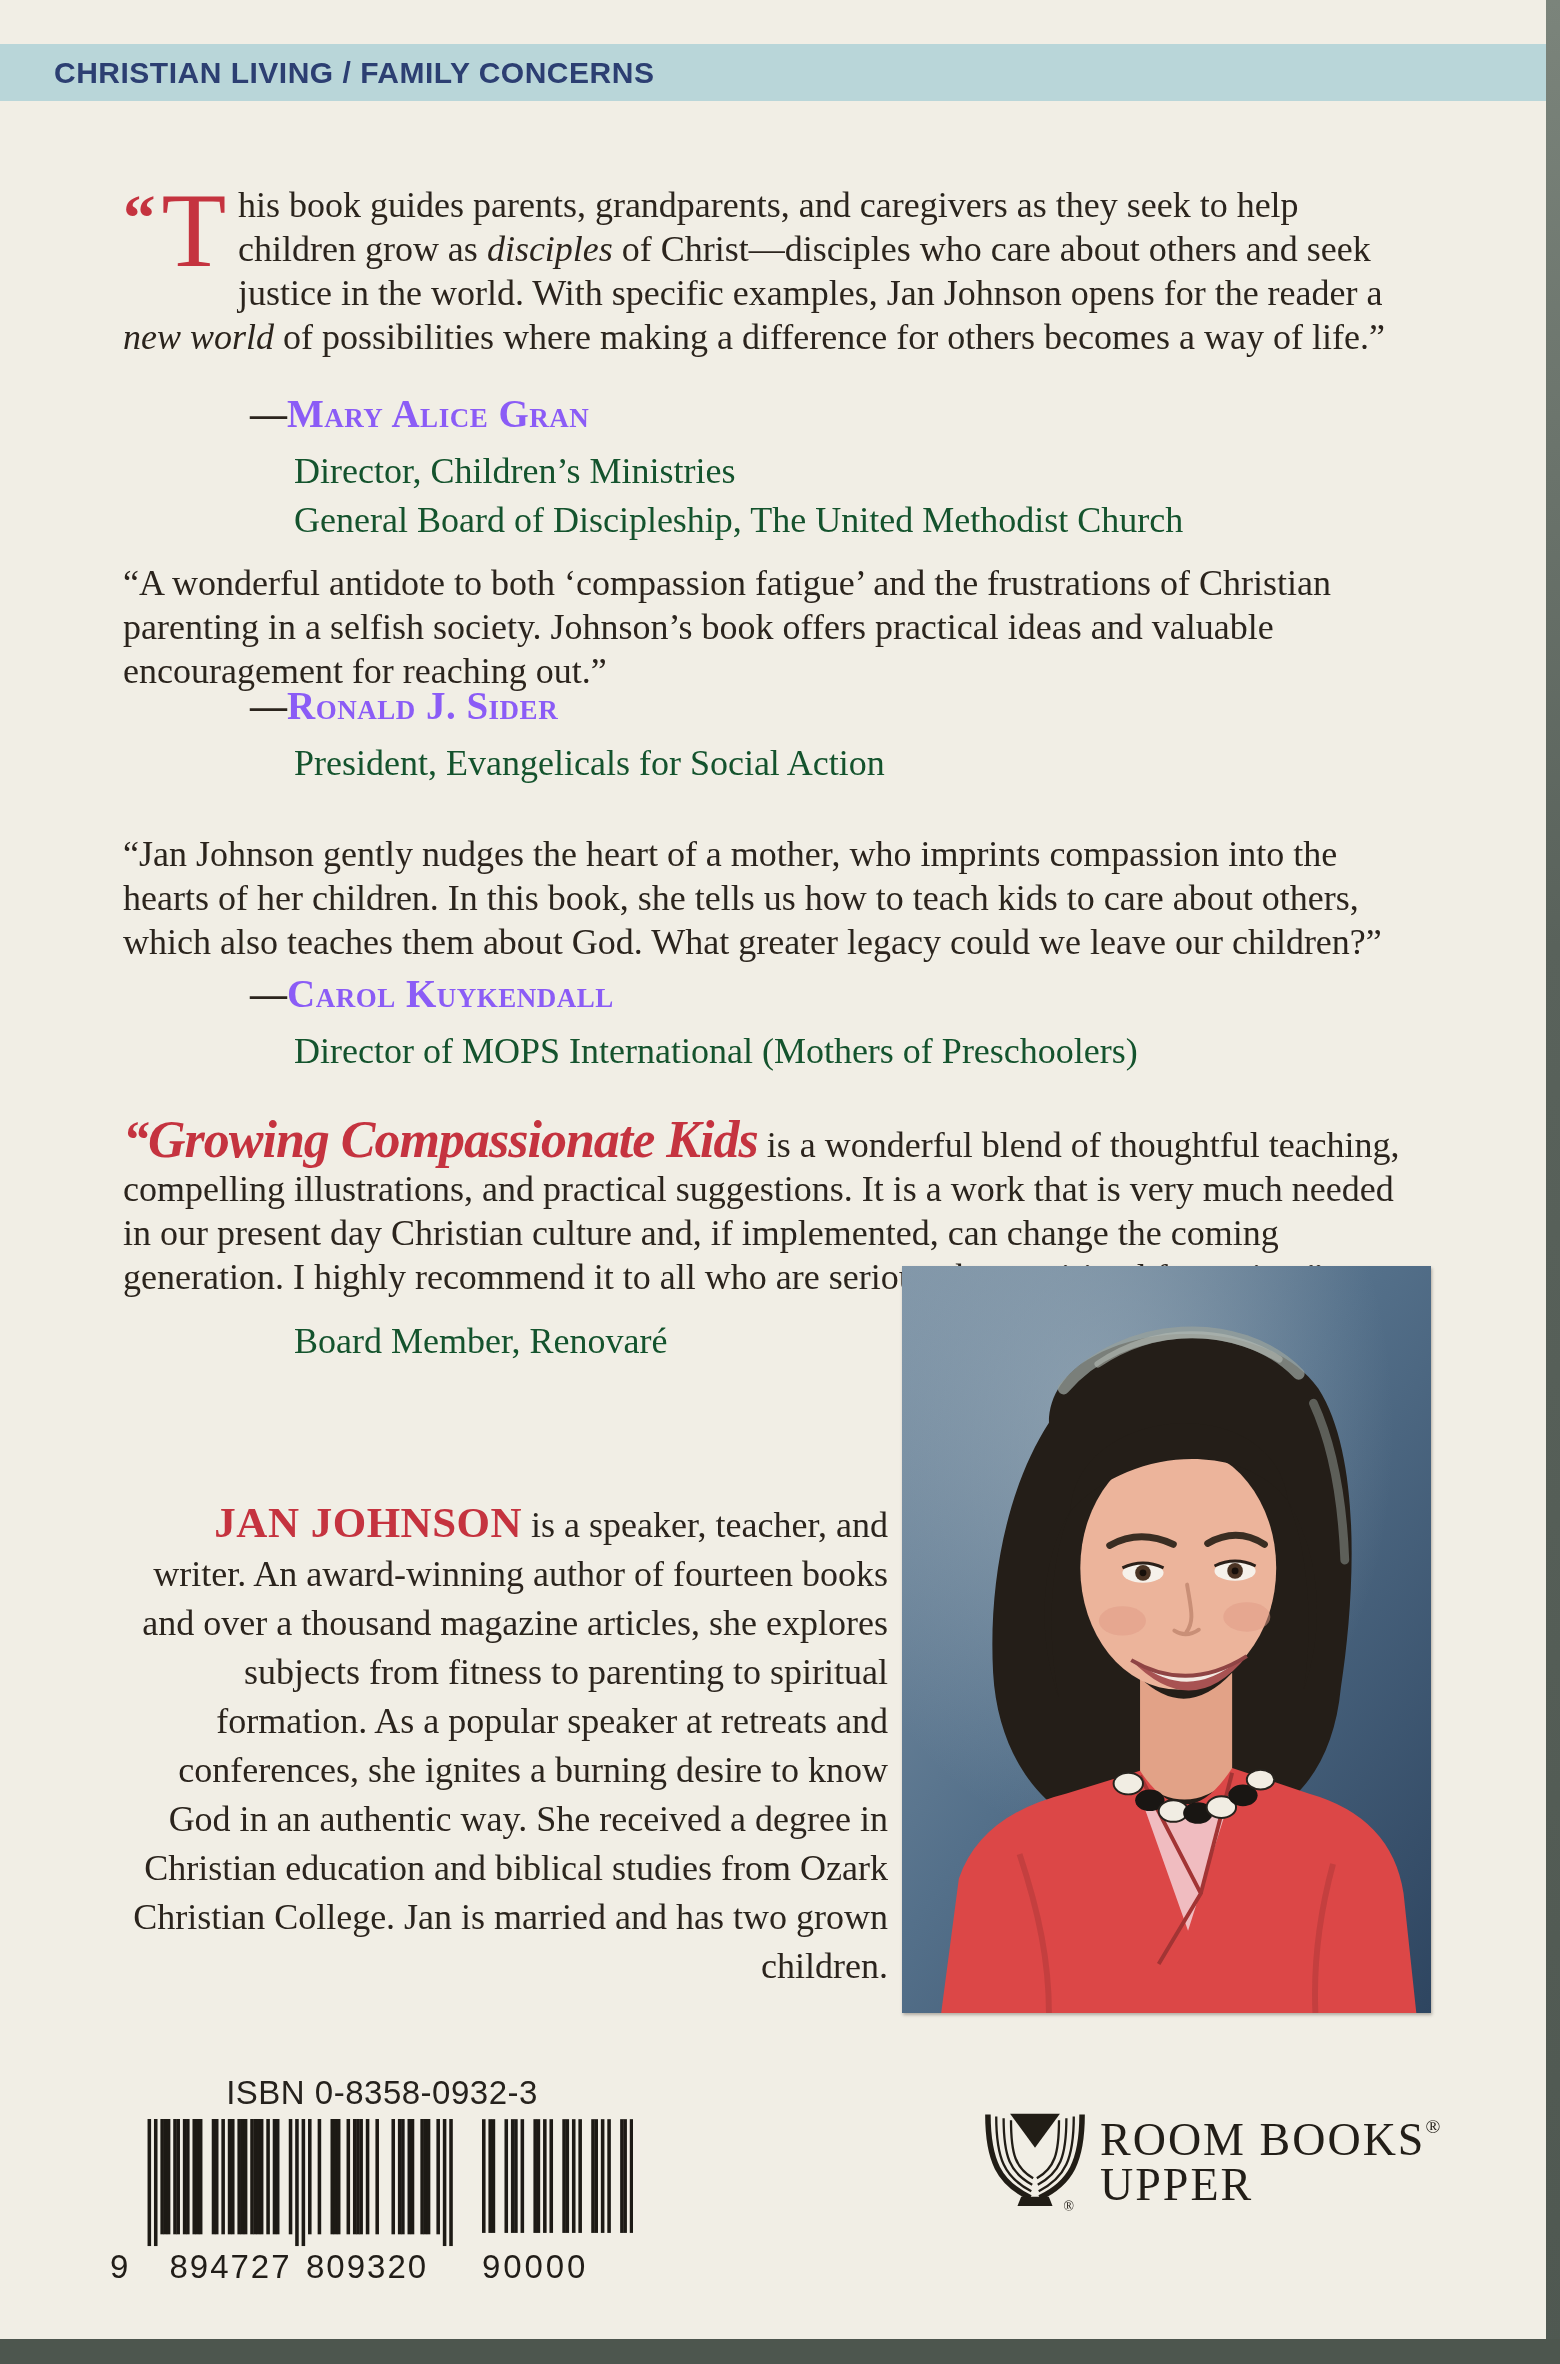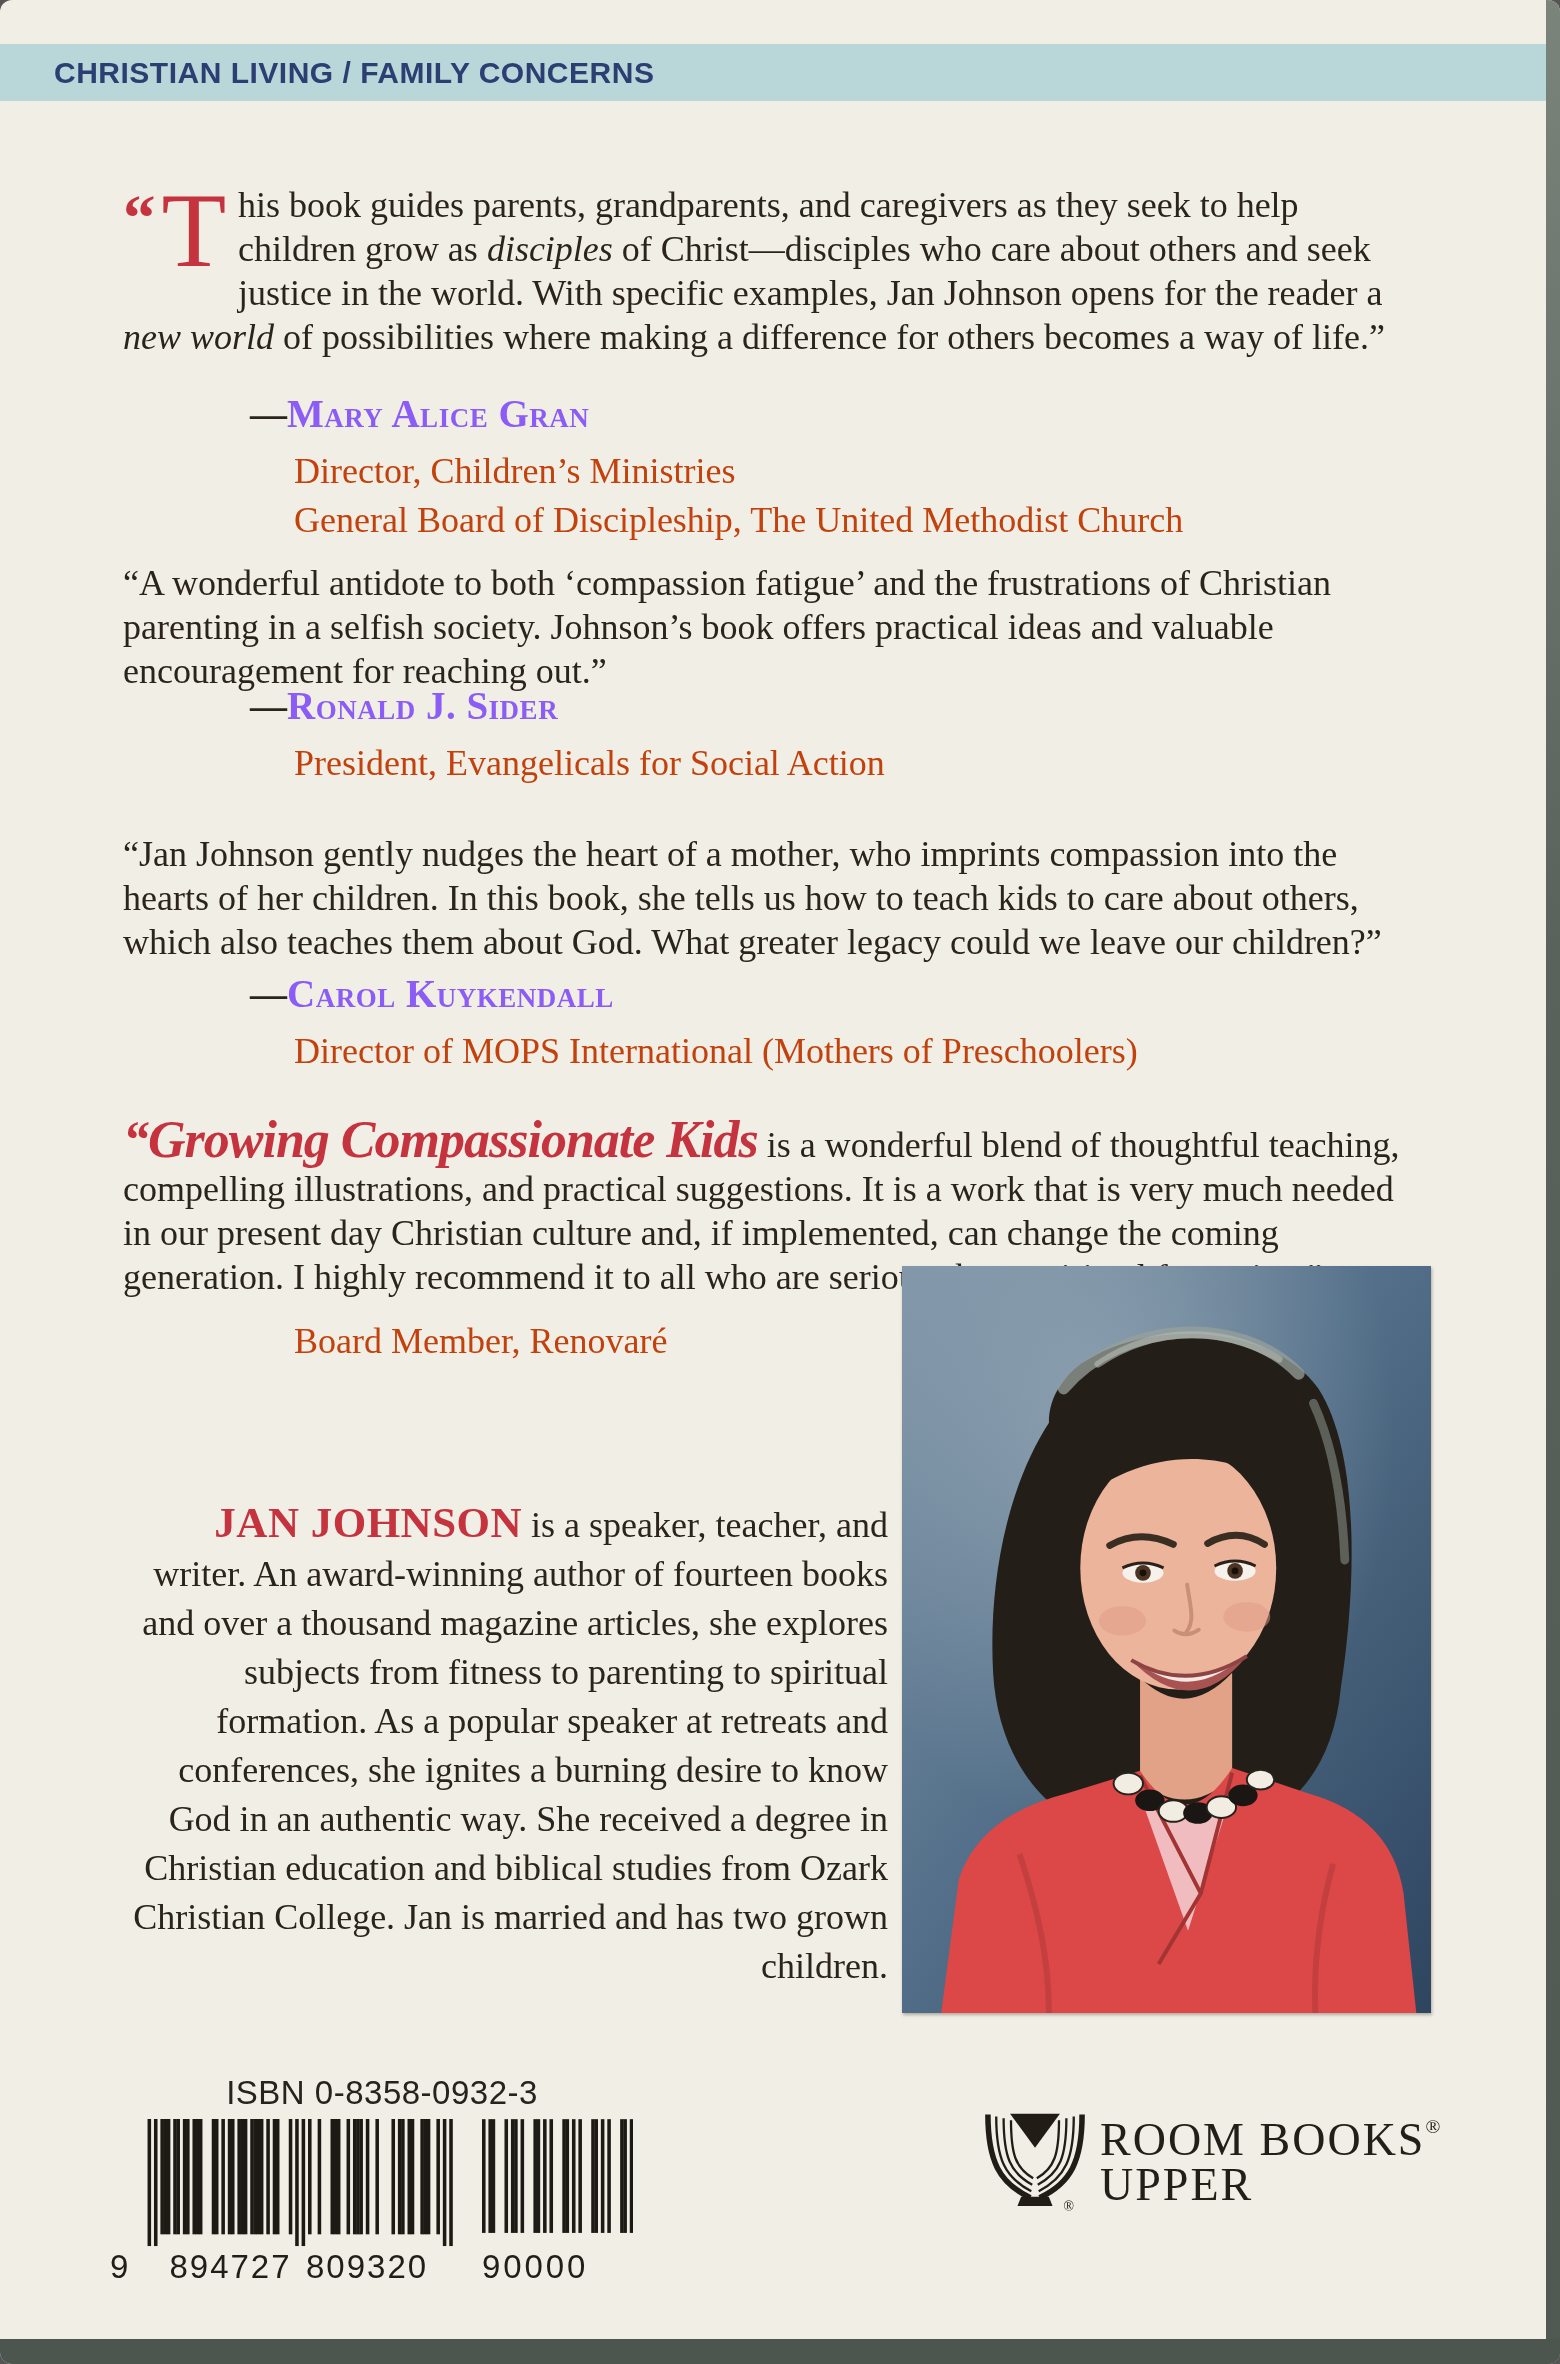--- a/index.html
+++ b/index.html
@@ -1,17 +1,17 @@
 <!DOCTYPE html>
 <html><head>
 <meta charset="utf-8">
 <style>
   html,body{margin:0;padding:0;background:#555;}
   .page{position:relative;width:1560px;height:2364px;background:#f1eee5;overflow:hidden;
-        font-family:"Liberation Serif","DejaVu Serif",serif;color:#2b241d;border-radius:12px;}
+        font-family:"Liberation Serif","DejaVu Serif",serif;color:#2b241d;}
   
   .banner{position:absolute;left:0;top:44px;width:1547px;height:57px;background:#b9d6d9;}
   .banner-label{position:absolute;left:54px;top:0;height:57px;line-height:57px;
       font-family:"Liberation Sans","DejaVu Sans",sans-serif;font-size:30px;font-weight:600;
       color:#2c3f72;letter-spacing:0.5px;white-space:nowrap;}
   
   .edge-right{position:absolute;right:0;top:0;width:13.7px;height:2364px;
       background:linear-gradient(180deg,#7b847b,#59625b 40%,#4f5851);}
   .edge-bottom{position:absolute;left:0;top:2339px;width:1560px;height:25.5px;background:#4d564e;}
   
@@ -26,21 +26,21 @@
   .bigred{color:#c5333f;font-weight:bold;font-style:italic;font-size:52px;line-height:1;
       letter-spacing:-1px;}
   
   .attr{position:absolute;left:250px;white-space:nowrap;}
   .attr1{top:388px;}
   .attr2{top:680px;}
   .attr3{top:968px;}
   .attr4{top:1317px;}
   .attr-dash{color:#2b241d;font-weight:bold;font-size:37px;}
   .attr-name{color:#8b5cf6;font-weight:bold;font-variant:small-caps;font-size:39px;letter-spacing:0.5px;}
-  .attr-role{font-size:36px;line-height:49px;margin-left:44px;color:#c2410c;}
+  .attr-role{font-size:36px;line-height:49px;margin-left:44px;color:#14532d;}
   .attr-nameline{line-height:51px;}
   
   .bio{position:absolute;left:118px;top:1462px;width:770px;font-size:36px;line-height:49px;
       text-align:right;}
   .bioname{color:#c5333f;font-weight:bold;font-size:43px;letter-spacing:0.5px;}
   
   .photo{position:absolute;left:902px;top:1266px;width:529px;height:747px;
       box-shadow:1px 2px 2.9px rgba(60,50,40,.35);}
   .photo svg{display:block;width:529px;height:747px;}
   

